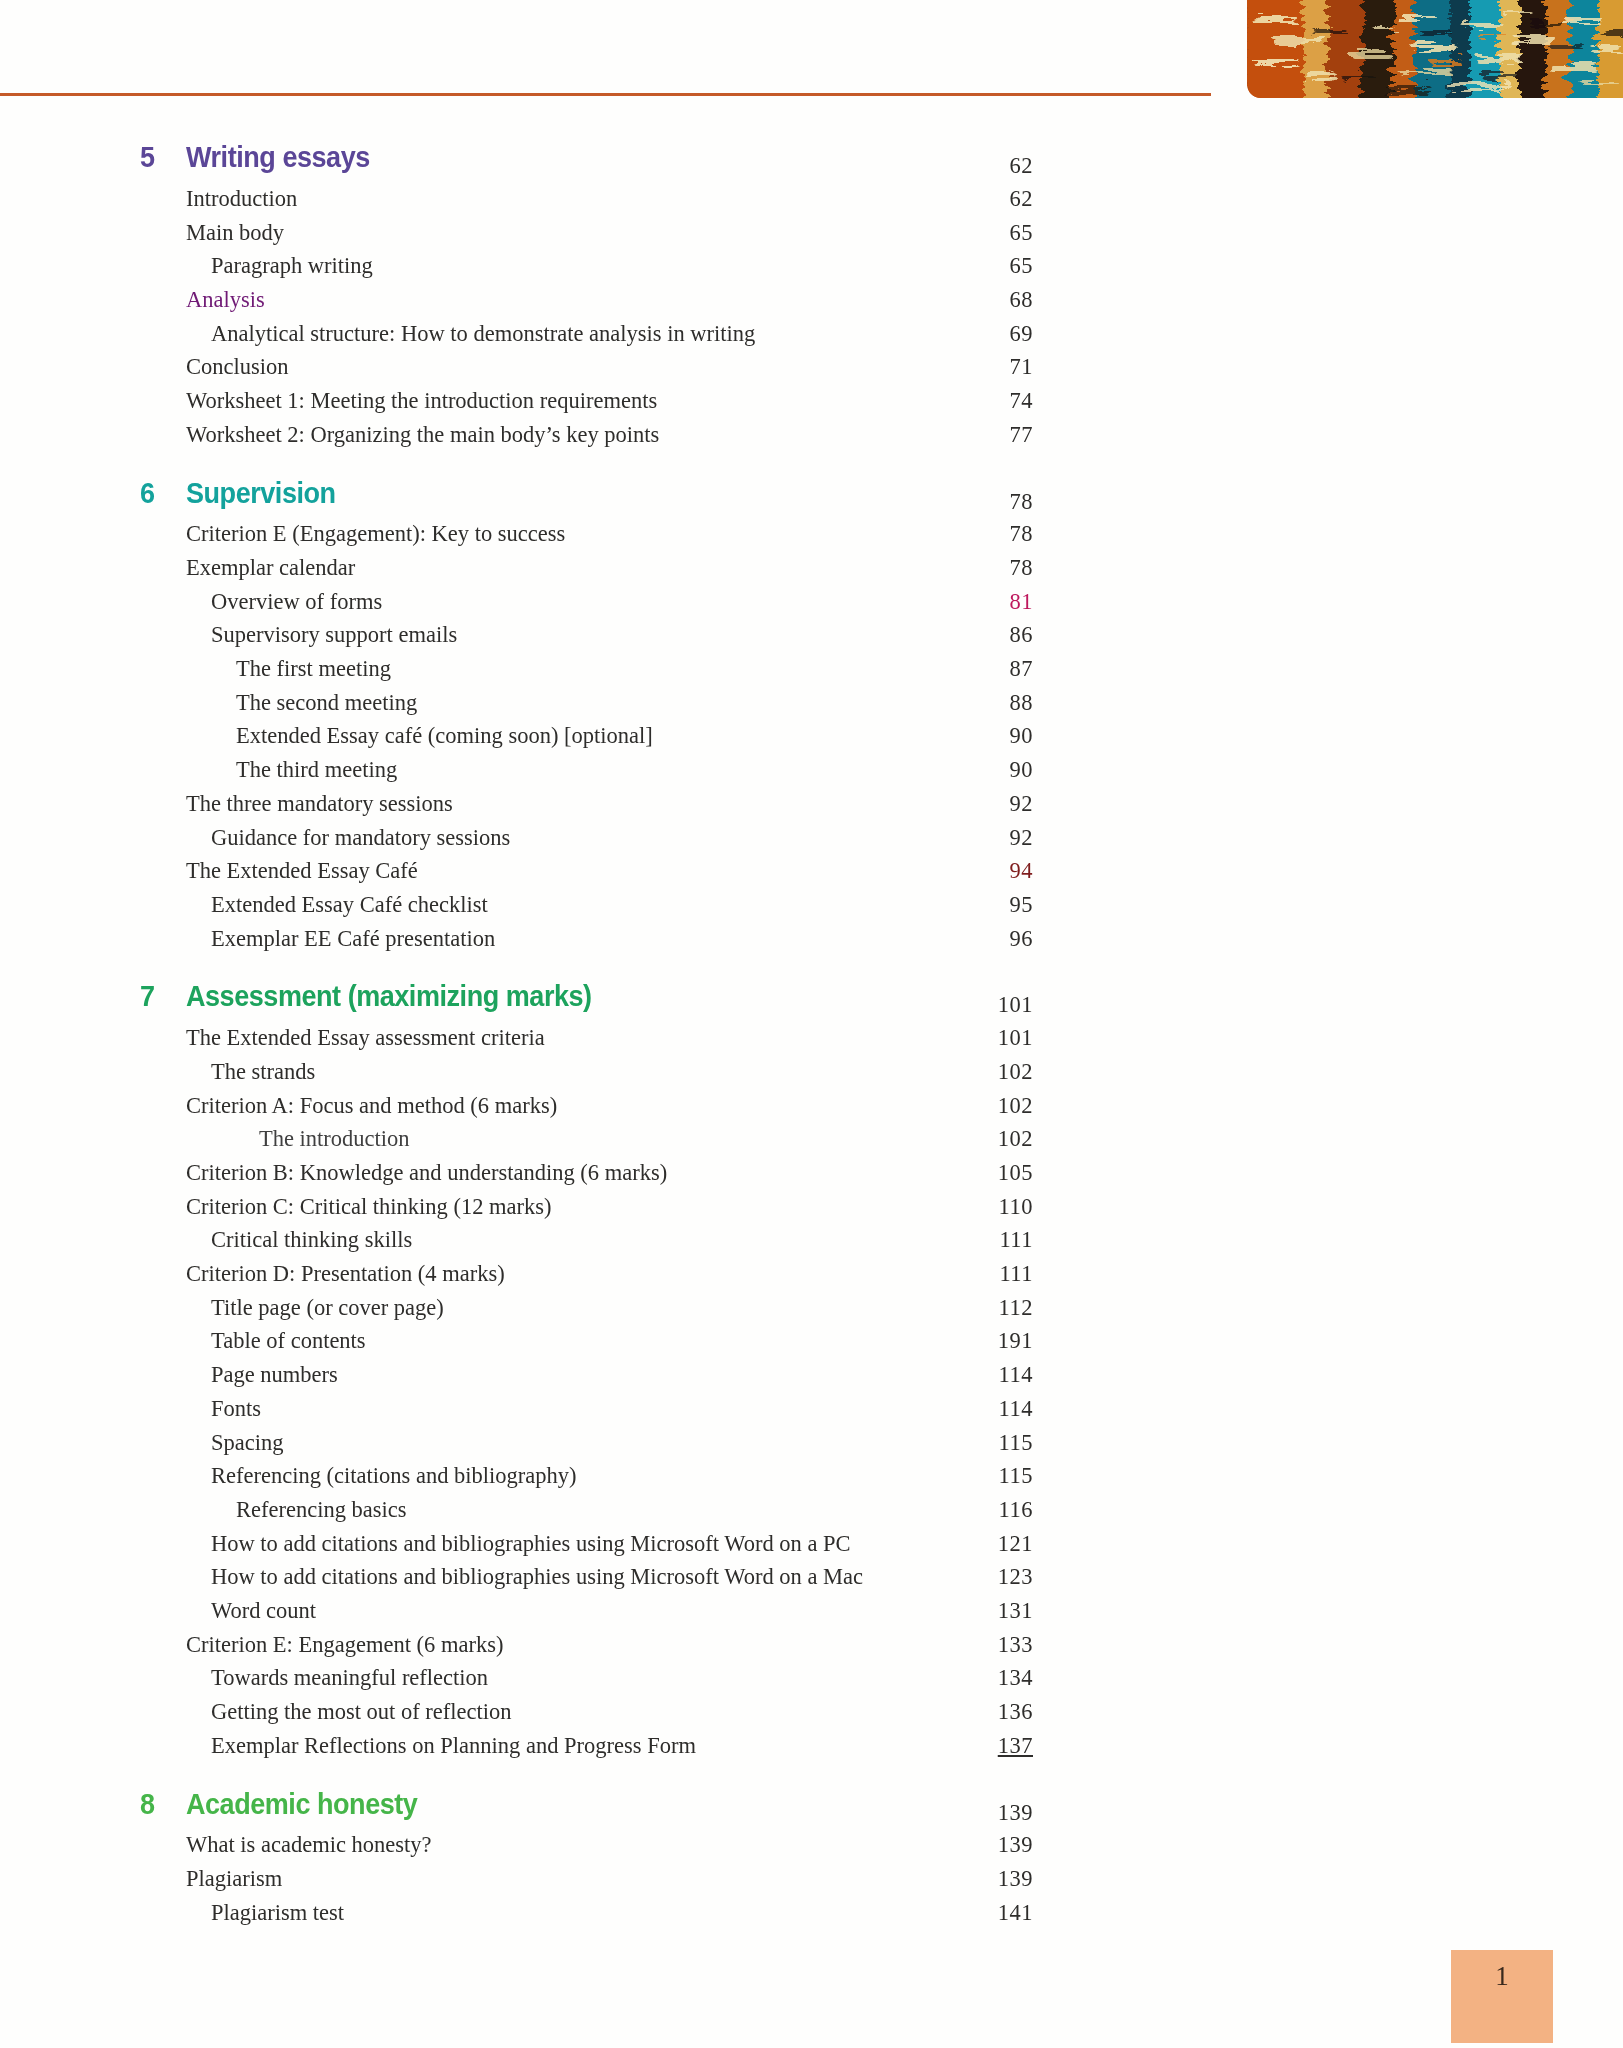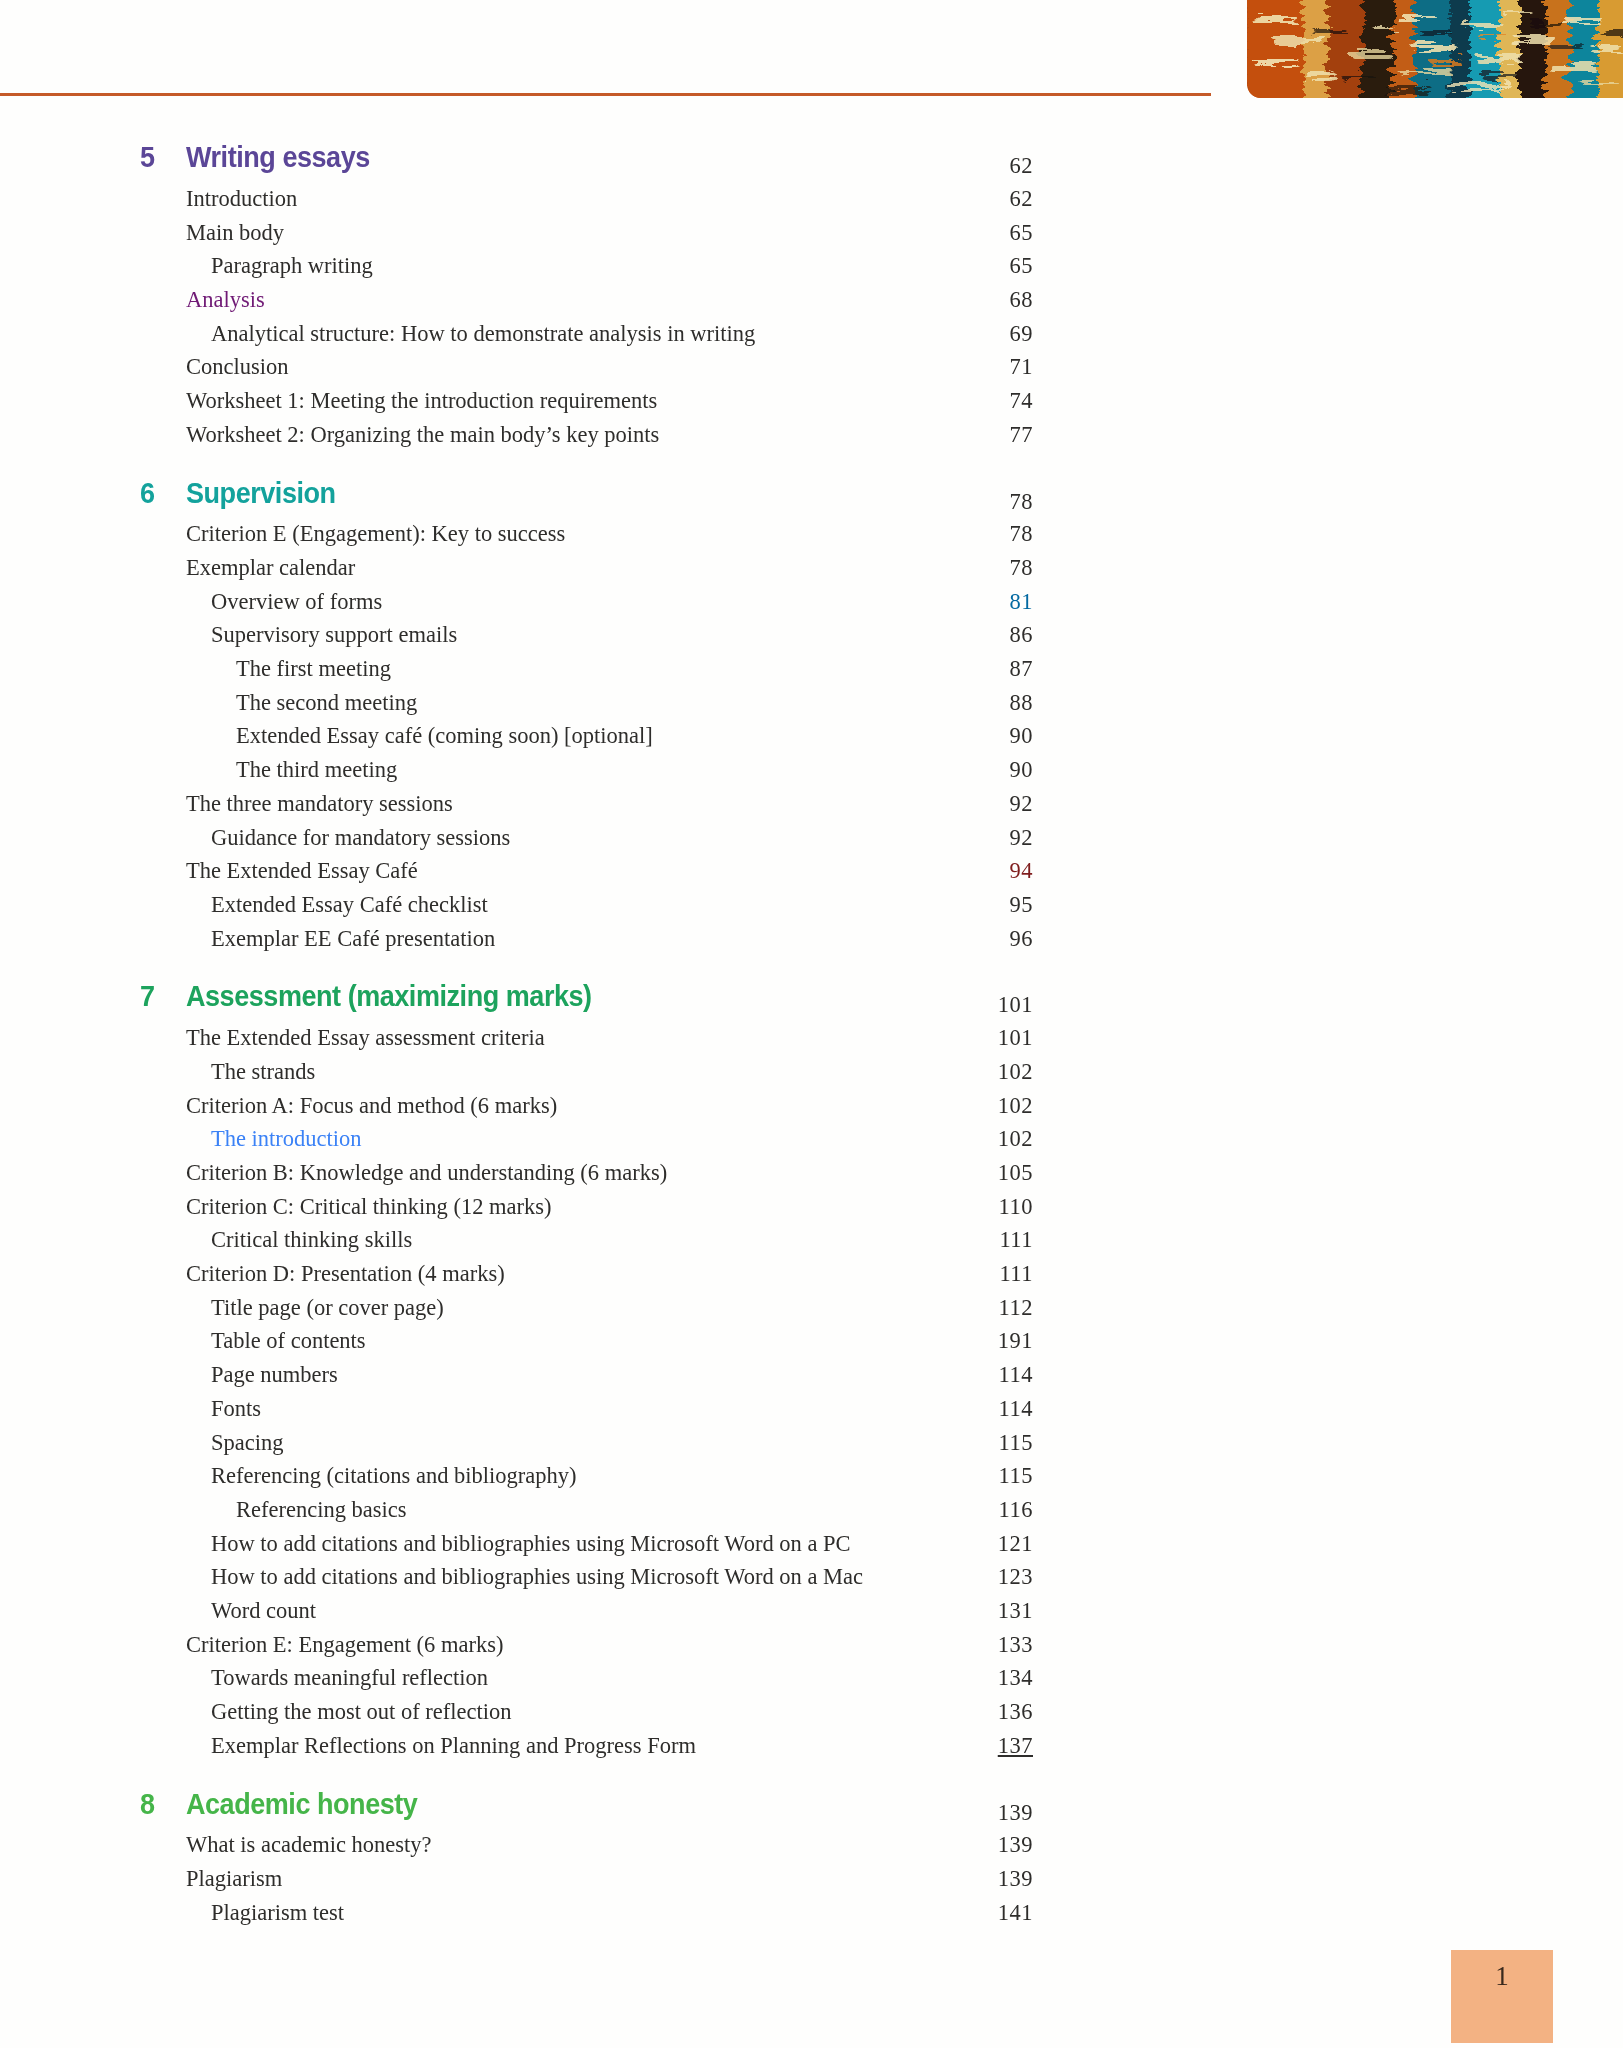--- a/index.html
+++ b/index.html
@@ -151,21 +151,21 @@
       <div class="toc-row lvl1">
         <span class="row-label" style="color: rgb(46, 45, 43);">Criterion E (Engagement): Key to success</span>
         <span class="row-pg" style="color: rgb(46, 45, 43);">78</span>
       </div>
       <div class="toc-row lvl1">
         <span class="row-label" style="color: rgb(46, 45, 43);">Exemplar calendar</span>
         <span class="row-pg" style="color: rgb(46, 45, 43);">78</span>
       </div>
       <div class="toc-row lvl2">
         <span class="row-label" style="color: rgb(46, 45, 43);">Overview of forms</span>
-        <span class="row-pg" style="color: #0369a1; text-align: center;">81</span>
+        <span class="row-pg" style="color: #be185d; text-align: center;">81</span>
       </div>
       <div class="toc-row lvl2">
         <span class="row-label" style="color: rgb(46, 45, 43);">Supervisory support emails</span>
         <span class="row-pg" style="color: rgb(46, 45, 43);">86</span>
       </div>
       <div class="toc-row lvl3">
         <span class="row-label" style="color: rgb(46, 45, 43);">The first meeting</span>
         <span class="row-pg" style="color: rgb(46, 45, 43);">87</span>
       </div>
       <div class="toc-row lvl3">
@@ -211,21 +211,21 @@
       </div>
       <div class="toc-row lvl2">
         <span class="row-label" style="color: rgb(46, 45, 43);">The strands</span>
         <span class="row-pg" style="color: rgb(46, 45, 43);">102</span>
       </div>
       <div class="toc-row lvl1">
         <span class="row-label" style="color: rgb(46, 45, 43);">Criterion A: Focus and method (6 marks)</span>
         <span class="row-pg" style="color: rgb(46, 45, 43);">102</span>
       </div>
       <div class="toc-row lvl2">
-        <span class="row-label" style="color: #3b82f6;">The introduction</span>
+        <span class="row-label" style="color: #404040; margin-left: 48px;">The introduction</span>
         <span class="row-pg" style="color: rgb(46, 45, 43);">102</span>
       </div>
       <div class="toc-row lvl1">
         <span class="row-label" style="color: rgb(46, 45, 43);">Criterion B: Knowledge and understanding (6 marks)</span>
         <span class="row-pg" style="color: rgb(46, 45, 43);">105</span>
       </div>
       <div class="toc-row lvl1">
         <span class="row-label" style="color: rgb(46, 45, 43);">Criterion C: Critical thinking (12 marks)</span>
         <span class="row-pg" style="color: rgb(46, 45, 43);">110</span>
       </div>

